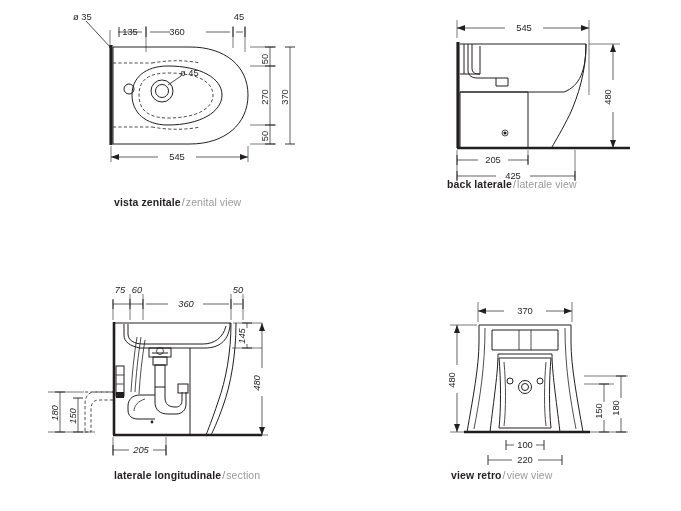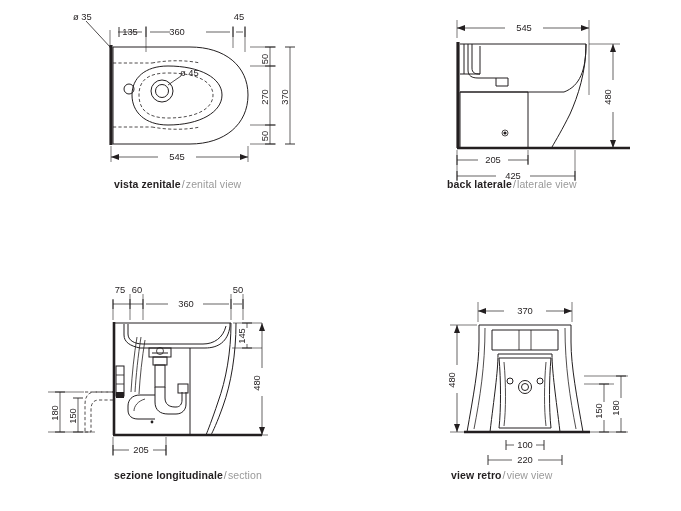--- a/index.html
+++ b/index.html
@@ -130,21 +130,21 @@
         <line class="ext" x1="248" y1="146" x2="248" y2="162"></line>
         <line class="dim" x1="111" y1="157" x2="158" y2="157"></line>
         <line class="dim" x1="196" y1="157" x2="248" y2="157"></line>
         <polygon class="solidfill" points="111,157 119,154 119,160"></polygon>
         <polygon class="solidfill" points="248,157 240,154 240,160"></polygon>
         <text class="dimtxt" x="177" y="160" text-anchor="middle">545</text>
       </g>
     </svg>
   </div>
 
-  <div class="caption" style="left:114px;top:178px;">
+  <div class="caption" style="left:114px;top:196px;">
     <span class="it">vista zenitale</span><span class="sep">/</span><span class="en">zenital view</span>
   </div>
 
   <div class="panel" style="left:400px;top:0px;width:281px;height:200px;">
     <svg width="281" height="200" viewBox="0 0 281 200" aria-hidden="true">
 
       <g>
         <line class="ext" x1="57" y1="20" x2="57" y2="38"></line>
         <line class="ext" x1="189" y1="20" x2="189" y2="95"></line>
         <line class="dim" x1="57" y1="28" x2="105" y2="28"></line>
@@ -202,21 +202,21 @@
         <line class="tick" x1="175" y1="171" x2="175" y2="181"></line>
         <text class="dimtxt" x="113" y="179" text-anchor="middle">425</text>
       </g>
     </svg>
   </div>
 
   <div class="caption" style="left:447px;top:178px;">
     <span class="it">back laterale</span><span class="sep">/</span><span class="en">laterale view</span>
   </div>
 
-  <div class="panel" style="left:0px;top:280px;width:340px;height:200px;">
+  <div class="panel" style="left:0px;top:280px;width:340px;height:200px;font-style:italic;">
     <svg width="340" height="200" viewBox="0 0 340 200" aria-hidden="true">
 
       <g>
         <line class="ext" x1="113" y1="20" x2="113" y2="40"></line>
         <line class="ext" x1="130" y1="14" x2="130" y2="40"></line>
         <line class="ext" x1="143" y1="14" x2="143" y2="40"></line>
         <line class="ext" x1="231" y1="14" x2="231" y2="40"></line>
         <line class="ext" x1="243" y1="14" x2="243" y2="40"></line>
 
         <line class="dim" x1="113" y1="24" x2="130" y2="24"></line>
@@ -339,21 +339,21 @@
         <line class="dim" x1="113" y1="170" x2="129" y2="170"></line>
         <line class="dim" x1="153" y1="170" x2="166" y2="170"></line>
         <line class="tick" x1="113" y1="165" x2="113" y2="175"></line>
         <line class="tick" x1="166" y1="165" x2="166" y2="175"></line>
         <text class="dimtxt" x="141" y="173" text-anchor="middle">205</text>
       </g>
     </svg>
   </div>
 
   <div class="caption" style="left:114px;top:469px;">
-    <span class="it">sezione longitudinale</span><span class="sep">/</span><span class="en">section</span>
+    <span class="it">laterale longitudinale</span><span class="sep">/</span><span class="en">section</span>
   </div>
 
   <div class="panel" style="left:400px;top:280px;width:281px;height:200px;">
     <svg width="281" height="200" viewBox="0 0 281 200" aria-hidden="true">
 
       <g>
         <line class="ext" x1="78" y1="22" x2="78" y2="42"></line>
         <line class="ext" x1="172" y1="22" x2="172" y2="42"></line>
         <line class="dim" x1="78" y1="31" x2="104" y2="31"></line>
         <line class="dim" x1="146" y1="31" x2="172" y2="31"></line>

